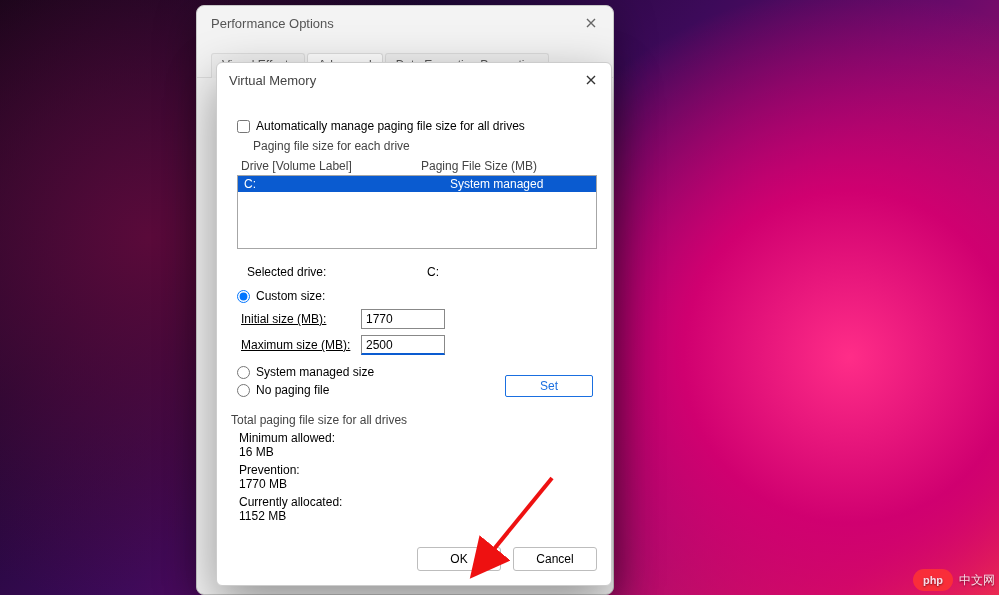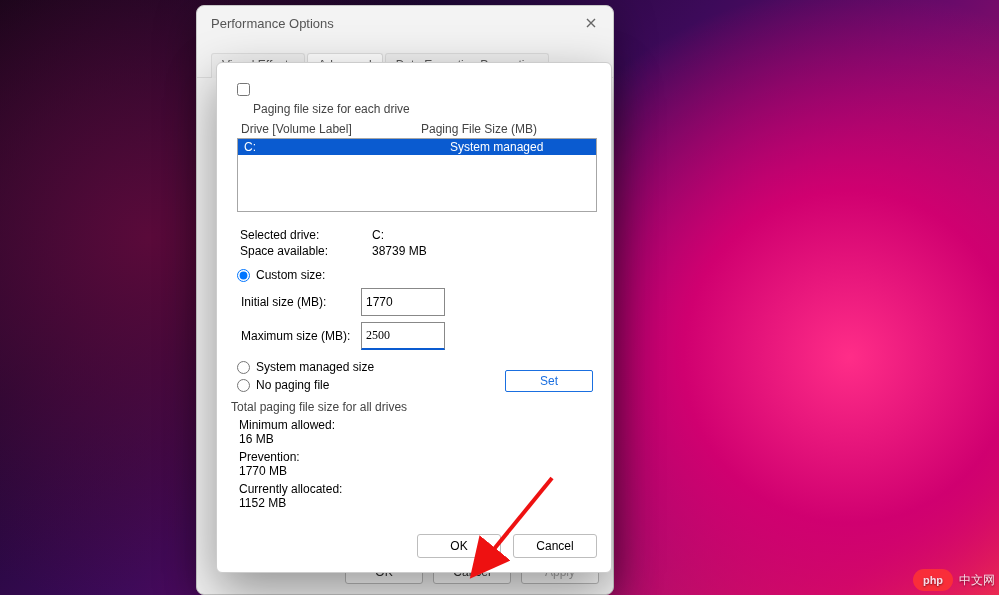--- a/index.html
+++ b/index.html
@@ -40,34 +40,34 @@
   .group { border:0 solid #ccc; padding-top:2px; }
 
   .listhdr { display:flex; margin: 4px 0 0 10px; color:#444; }
   .listhdr .lh1 { width:180px; }
   .drivelist { margin: 2px 0 0 6px; border:1px solid #a6a6a6; background:#fff; height:74px; }
   .driverow { display:flex; padding:1px 6px; }
   .driverow.selected { background:#0a5bd0; color:#fff; }
   .driverow .c1 { width:206px; }
   .driverow .c2 { flex:1; }
 
-  .kv { display:flex; margin: 2px 0 0 9px; }
+  .kv { display:flex; margin: 2px 0 0 16px; gap: 48px; }
   .kv .k { width:132px; }
   .kv .v { }
   .radio-row { display:flex; align-items:center; gap:6px; margin: 4px 0 0 6px; }
   .radio-row input[type=radio] { width:13px; height:13px; }
   .field-row { display:flex; align-items:center; margin: 6px 0 0 10px; }
-  .field-row label { width:120px; }
-  .field-row input[type=text] { width:84px; height:28px; padding:2px 4px; border:1px solid #888; }
-  .field-row input.focused { border-bottom:2px solid #0a5bd0;font-family:Liberation Serif, serif; }
+  .field-row label { width:120px;text-decoration:underline; }
+  .field-row input[type=text] { width:84px; height:20px; padding:2px 4px; border:1px solid #888; }
+  .field-row input.focused { border-bottom:2px solid #0a5bd0; }
 
   .set-row { display:flex; justify-content:flex-end; margin-top:-4px; padding-right:4px; }
   .set-btn { min-width:88px; text-align:center; padding:3px 12px; border:1px solid #1a6fe0; color:#1a6fe0; border-radius:2px; background:#fff; cursor:pointer; }
 
-  .hr-label { margin-top:8px; color:#444; }
+  .hr-label { margin-top:16px; color:#444; }
   .kv2 { display:flex; margin: 4px 0 0 8px; flex-direction: column; }
   .kv2 .k { width:132px; }
 
   .vm-buttons { display:flex; justify-content:flex-end; gap:12px; padding:12px 14px 14px; }
   .btn2 { min-width:84px; text-align:center; padding:4px 18px; border:1px solid #bdbdbd; border-radius:3px; background:#fff; cursor:pointer; }
 
   
   .arrow { position:absolute; pointer-events:none; }
   .arrow svg { overflow:visible; }
 
@@ -94,46 +94,51 @@
     <div class="tab">Data Execution Prevention</div>
   </div>
   <div class="perf-buttons">
     <div class="btn">OK</div>
     <div class="btn">Cancel</div>
     <div class="btn disabled">Apply</div>
   </div>
 </div>
 
 <div class="window vm">
+  <div class="vm-title">
+    <span class="t">Virtual Memory</span>
+    <div class="closebtn">
+      <svg viewBox="0 0 10 10">
+          <path d="M1 1 L9 9 M9 1 L1 9" stroke="#333" stroke-width="1.4" fill="none"></path>
+        </svg>
+    </div>
+  </div>
   <div class="vm-body">
     <div class="checkrow">
       <input type="checkbox" style="">
+      <span>Automatically manage paging file size for all drives</span>
     </div>
 
     <div class="group-label">Paging file size for each drive</div>
     <div class="group">
       <div class="listhdr">
         <span class="lh1">Drive  [Volume Label]</span>
         <span>Paging File Size (MB)</span>
       </div>
       <div class="drivelist">
         <div class="driverow selected">
           <span class="c1">C:</span>
           <span class="c2">System managed</span>
         </div>
       </div>
 
       <div style="height:14px"></div>
       <div class="kv">
           <span class="k">Selected drive:</span>
           <span class="v">C:</span>
-        </div>
-      <div class="kv">
-          <span class="k">Space available:</span>
-          <span class="v">38739 MB</span>
         </div>
 
       <div class="radio-row" style="margin-top:10px;">
         <input type="radio" name="pf" checked="" style="">
         <span>Custom size:</span>
       </div>
       <div class="field-row">
         <label>Initial size (MB):</label>
         <input type="text" value="1770" style="">
       </div>

